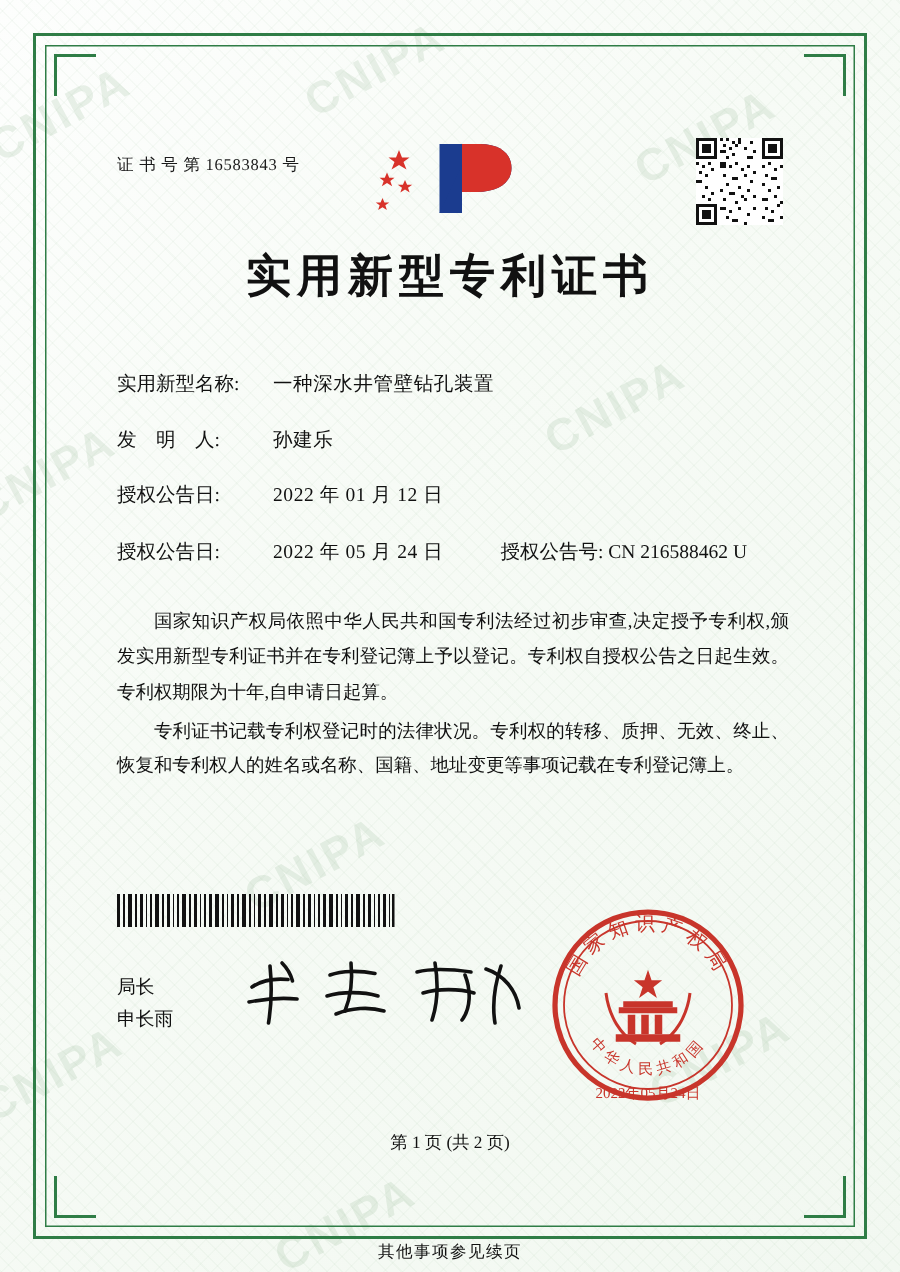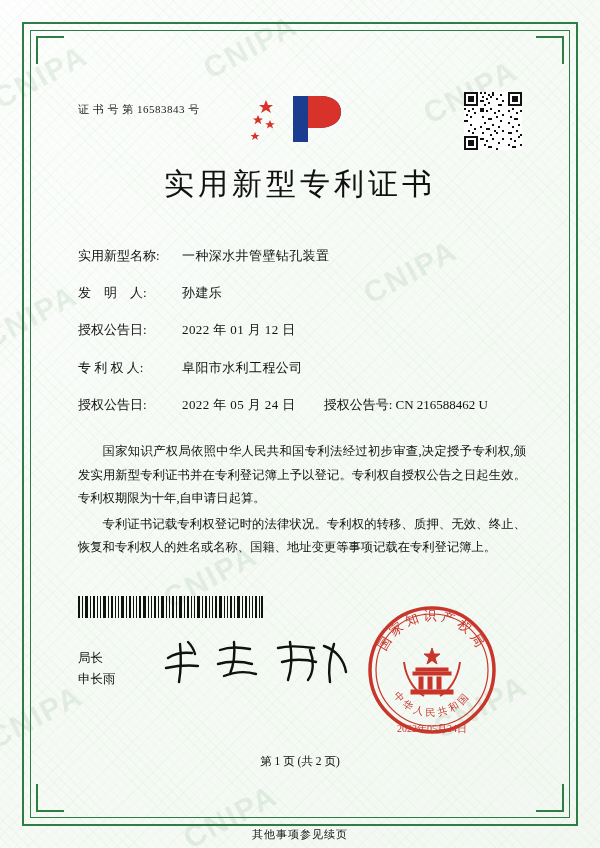--- a/index.html
+++ b/index.html
@@ -121,21 +121,21 @@
     width: 58px;
     height: 58px;
     background: #ffffff;
   }
 
   
   .doc-title {
     margin-top: 38px;
     text-align: center;
     font-size: 30px;
-    font-weight: normal;
+    font-weight: bold;
     letter-spacing: 4px;
     color: #111;
     font-family: "Liberation Serif", "DejaVu Serif", serif;
   }
 
   
   .fields {
     margin-top: 42px;
     padding-left: 28px;
     padding-right: 18px;
@@ -150,21 +150,21 @@
   .field .lbl {
     display: inline-block;
     width: 104px;
     letter-spacing: 0px;
   }
   .field .val {
     letter-spacing: 0.4px;
   }
   .field.two-col .val2 {
     display: inline-block;
-    margin-left: 28px;
+    margin-left: 38px;
     text-align: center;
   }
   .field .lbl2 {
     letter-spacing: 0px;
   }
 
   
   .paras {
     margin-top: 26px;
     padding-left: 28px;
@@ -386,23 +386,20 @@
     <div class="fields">
       <div class="field">
         <span class="lbl">实用新型名称:</span><span class="val">一种深水井管壁钻孔装置</span>
       </div>
       <div class="field">
         <span class="lbl">发　明　人:</span><span class="val">孙建乐</span>
       </div>
       <div class="field">
         <span class="lbl">授权公告日:</span><span class="val">2022 年 01 月 12 日</span>
       </div>
-      <div class="field">
-        <span class="lbl">专 利 权 人:</span><span class="val">阜阳市水利工程公司</span>
-      </div>
       <div class="field two-col">
         <span class="lbl">授权公告日:</span><span class="val">2022 年 05 月 24 日</span><span class="val2"><span class="lbl2">授权公告号:</span> <span>CN 216588462 U</span></span>
       </div>
     </div>
 
     <div class="paras">
       <p class="para">国家知识产权局依照中华人民共和国专利法经过初步审查,决定授予专利权,颁发实用新型专利证书并在专利登记簿上予以登记。专利权自授权公告之日起生效。专利权期限为十年,自申请日起算。</p>
       <p class="para">专利证书记载专利权登记时的法律状况。专利权的转移、质押、无效、终止、恢复和专利权人的姓名或名称、国籍、地址变更等事项记载在专利登记簿上。</p>
     </div>
 

